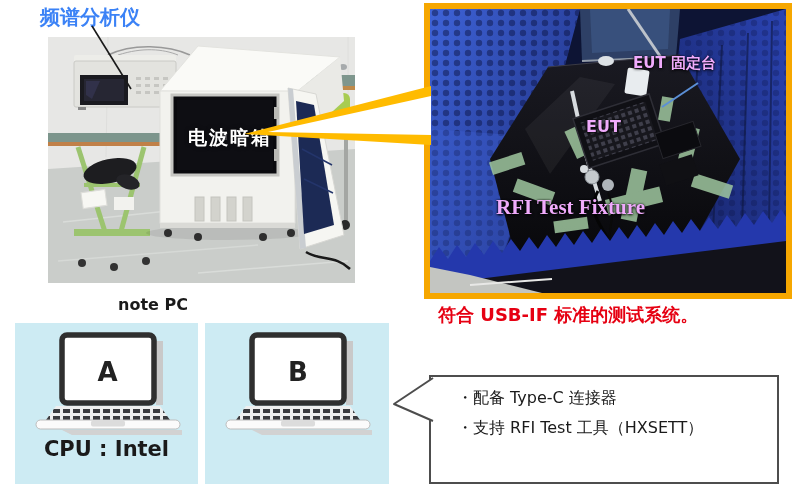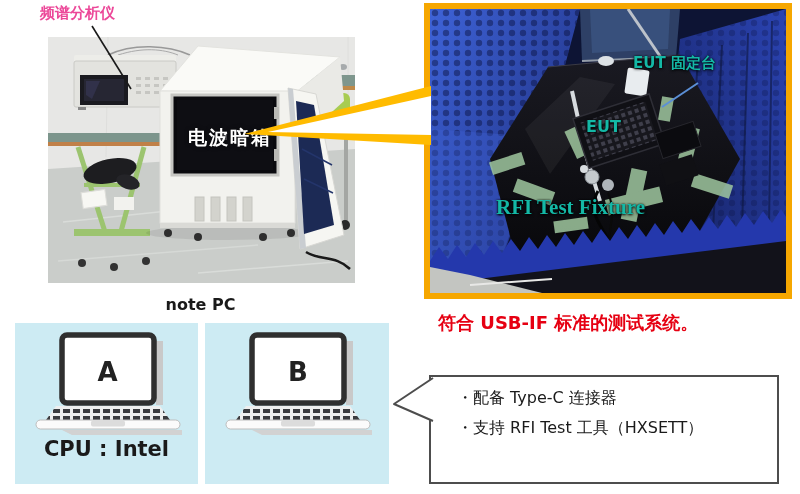--- a/index.html
+++ b/index.html
@@ -2,42 +2,42 @@
 <html><head>
 <meta charset="utf-8">
 <style>
   html,body{margin:0;padding:0;background:#fff;}
   .canvas{
     position:relative;width:800px;height:494px;background:#ffffff;overflow:hidden;
     font-family:"DejaVu Sans","Liberation Sans",sans-serif;color:#1a1a1a;
   }
   .abs{position:absolute;}
   
-  .spectrum-label{left:40px;top:4px;font-size:15px;font-weight:600;color:#ec4899;}
+  .spectrum-label{left:40px;top:4px;font-size:20px;font-weight:600;color:#3b82f6;}
   
   .photo-left{left:48px;top:37px;width:307px;height:246px;background:#e6e6e4;}
   .photo-left .overlay-chamber{
     position:absolute;left:140px;top:88px;font-size:19px;font-weight:600;color:#fff;
     letter-spacing:2px;text-shadow:0 0 4px rgba(0,0,0,.6);
   }
   .photo-right{
     left:424px;top:3px;width:356px;height:284px;background:#101a40;
     border:6px solid #f6a700;
   }
   .photo-right .ph-label{
-    position:absolute;color:#14b8a6;font-weight:600;
+    position:absolute;color:#f0abfc;font-weight:600;
     text-shadow:0 1px 3px rgba(0,0,0,.95), 0 0 2px rgba(0,0,0,.8);white-space:nowrap;
   }
   .lbl-fixture{left:203px;top:45px;font-size:15px;}
   .lbl-eut{left:156px;top:108px;font-size:16px;}
   .lbl-rfi{left:66px;top:186px;font-size:21px;font-family:Liberation Serif, serif;}
   
-  .caption-red{left:438px;top:303px;font-size:18px;font-weight:700;color:#e60012;margin-top:8px;}
-  
-  .notepc-title{left:118px;top:295px;width:165px;text-align:center;font-size:16px;font-weight:600;}
+  .caption-red{left:438px;top:303px;font-size:18px;font-weight:700;color:#e60012;}
+  
+  .notepc-title{left:118px;top:295px;width:165px;font-size:16px;font-weight:600;}
   .pc-box{top:323px;width:183px;height:161px;background:#cdebf3;}
   .pc-box-a{left:15px;}
   .pc-box-b{left:205px;width:184px;}
   .laptop-wrap{position:absolute;left:50%;top:8px;width:150px;height:105px;margin-left:-75px;}
   .laptop-letter{
     position:absolute;left:30px;top:26px;width:92px;text-align:center;
     font-size:26px;font-weight:700;color:#222;
   }
   .cpu-text{position:absolute;left:0;right:0;top:116px;text-align:center;font-size:21px;font-weight:600;line-height:20px;color:#1a1a1a;}
   

